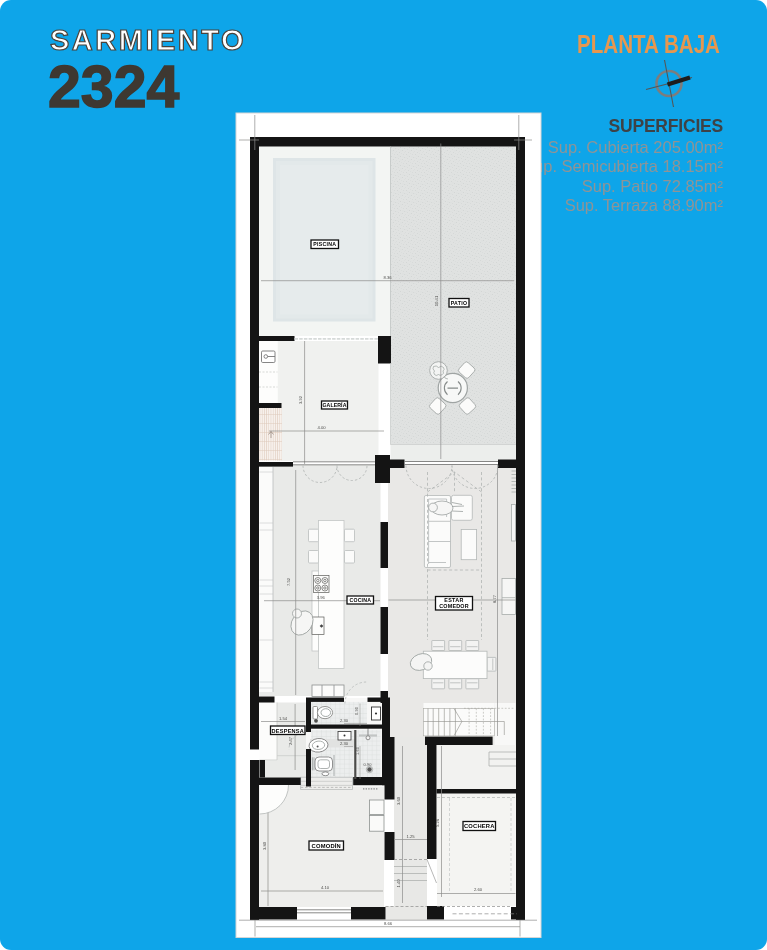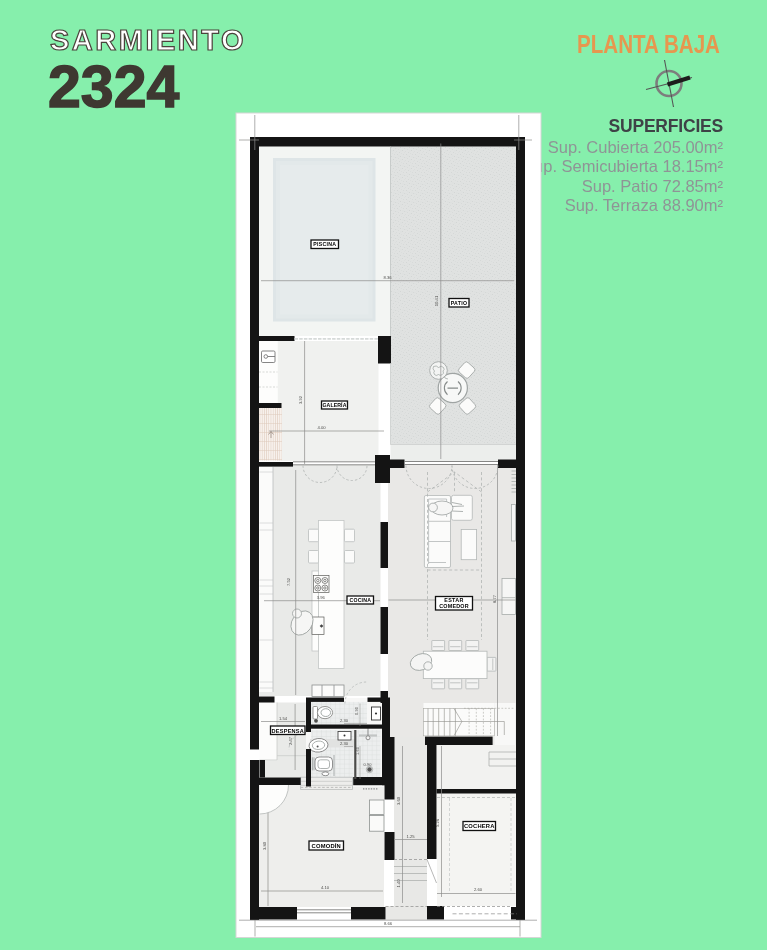--- a/index.html
+++ b/index.html
@@ -1,17 +1,17 @@
 <!DOCTYPE html>
 <html><head>
 <meta charset="utf-8">
 <style>
   html,body{margin:0;padding:0;background:#fff;}
-  #page{position:relative;width:767px;height:950px;overflow:hidden;background:#86efac;
-        font-family:"Liberation Sans", sans-serif;}
+  #page{position:relative;width:767px;height:950px;overflow:hidden;background:#0ea5e9;
+        font-family:"Liberation Sans", sans-serif;border-radius:11px;}
   svg{position:absolute;left:0;top:0;transform:translateZ(0);}
 </style>
 </head>
 <body>
 <div id="page">
 <svg width="767" height="950" viewBox="0 0 767 950">
 <defs>
   <pattern id="stip" width="9" height="9" patternUnits="userSpaceOnUse">
     <rect width="9" height="9" fill="#e0e2e1"></rect>
     <rect x="1" y="1" width="1" height="1" fill="#d4d7d6"></rect>

